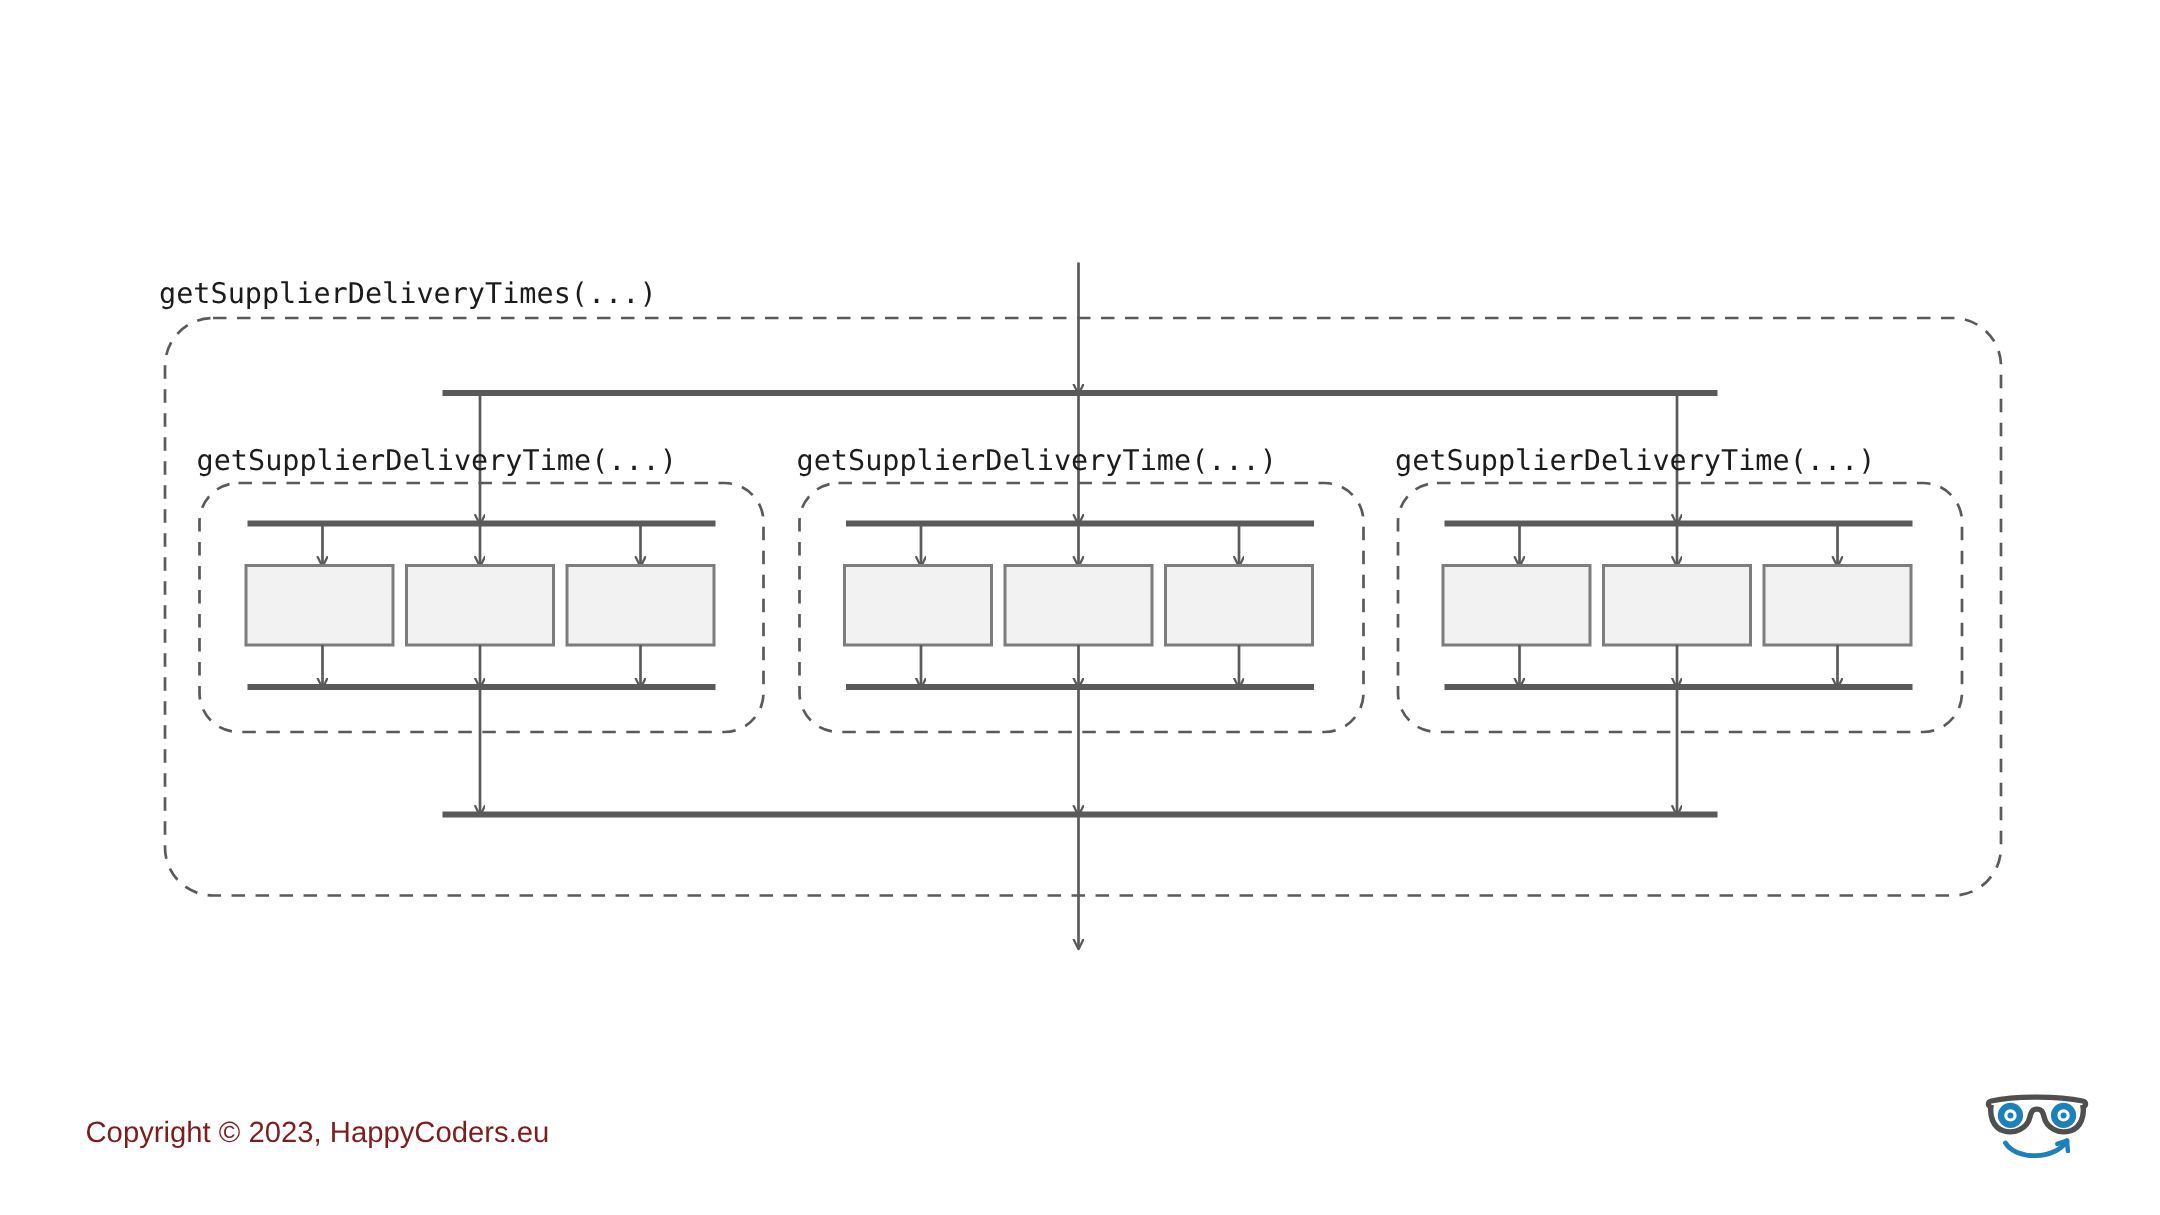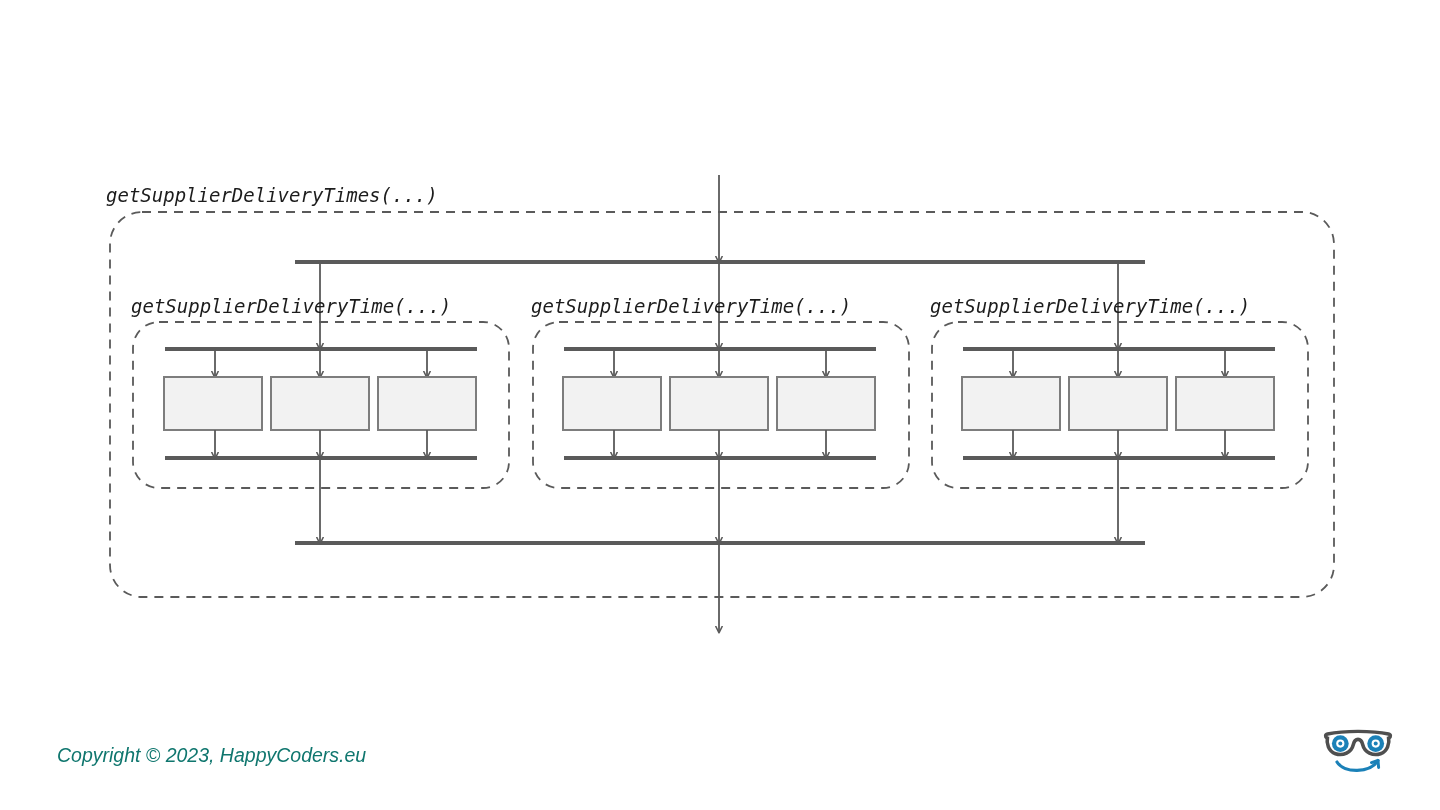--- a/index.html
+++ b/index.html
@@ -12,40 +12,39 @@
     height: 810px;
     position: relative;
     overflow: hidden;
     font-family: "Liberation Sans", sans-serif;
   }
   #diagram-root {
     position: absolute;
     left: 0; top: 0;
     width: 1440px;
     height: 810px;
-    font-style: italic;
   }
   svg.diagram-canvas {
     display: block;
     width: 1440px;
     height: 810px;
   }
   .region-label {
     font-family: "DejaVu Sans Mono", "Liberation Mono", monospace;
     font-size: 19px;
     fill: #1c1c1c;
     letter-spacing: 0px;
   }
   .footer-text {
     position: absolute;
     left: 57px;
     top: 744px;
     font-family: "Liberation Sans", sans-serif;
     font-size: 19.5px;
-    color: #0f766e;
+    color: #7f1d1d;
     white-space: nowrap;
   }
   .logo-wrap {
     position: absolute;
     left: 1322px;
     top: 726px;
     width: 72px;
     height: 52px;
   }
 </style>

